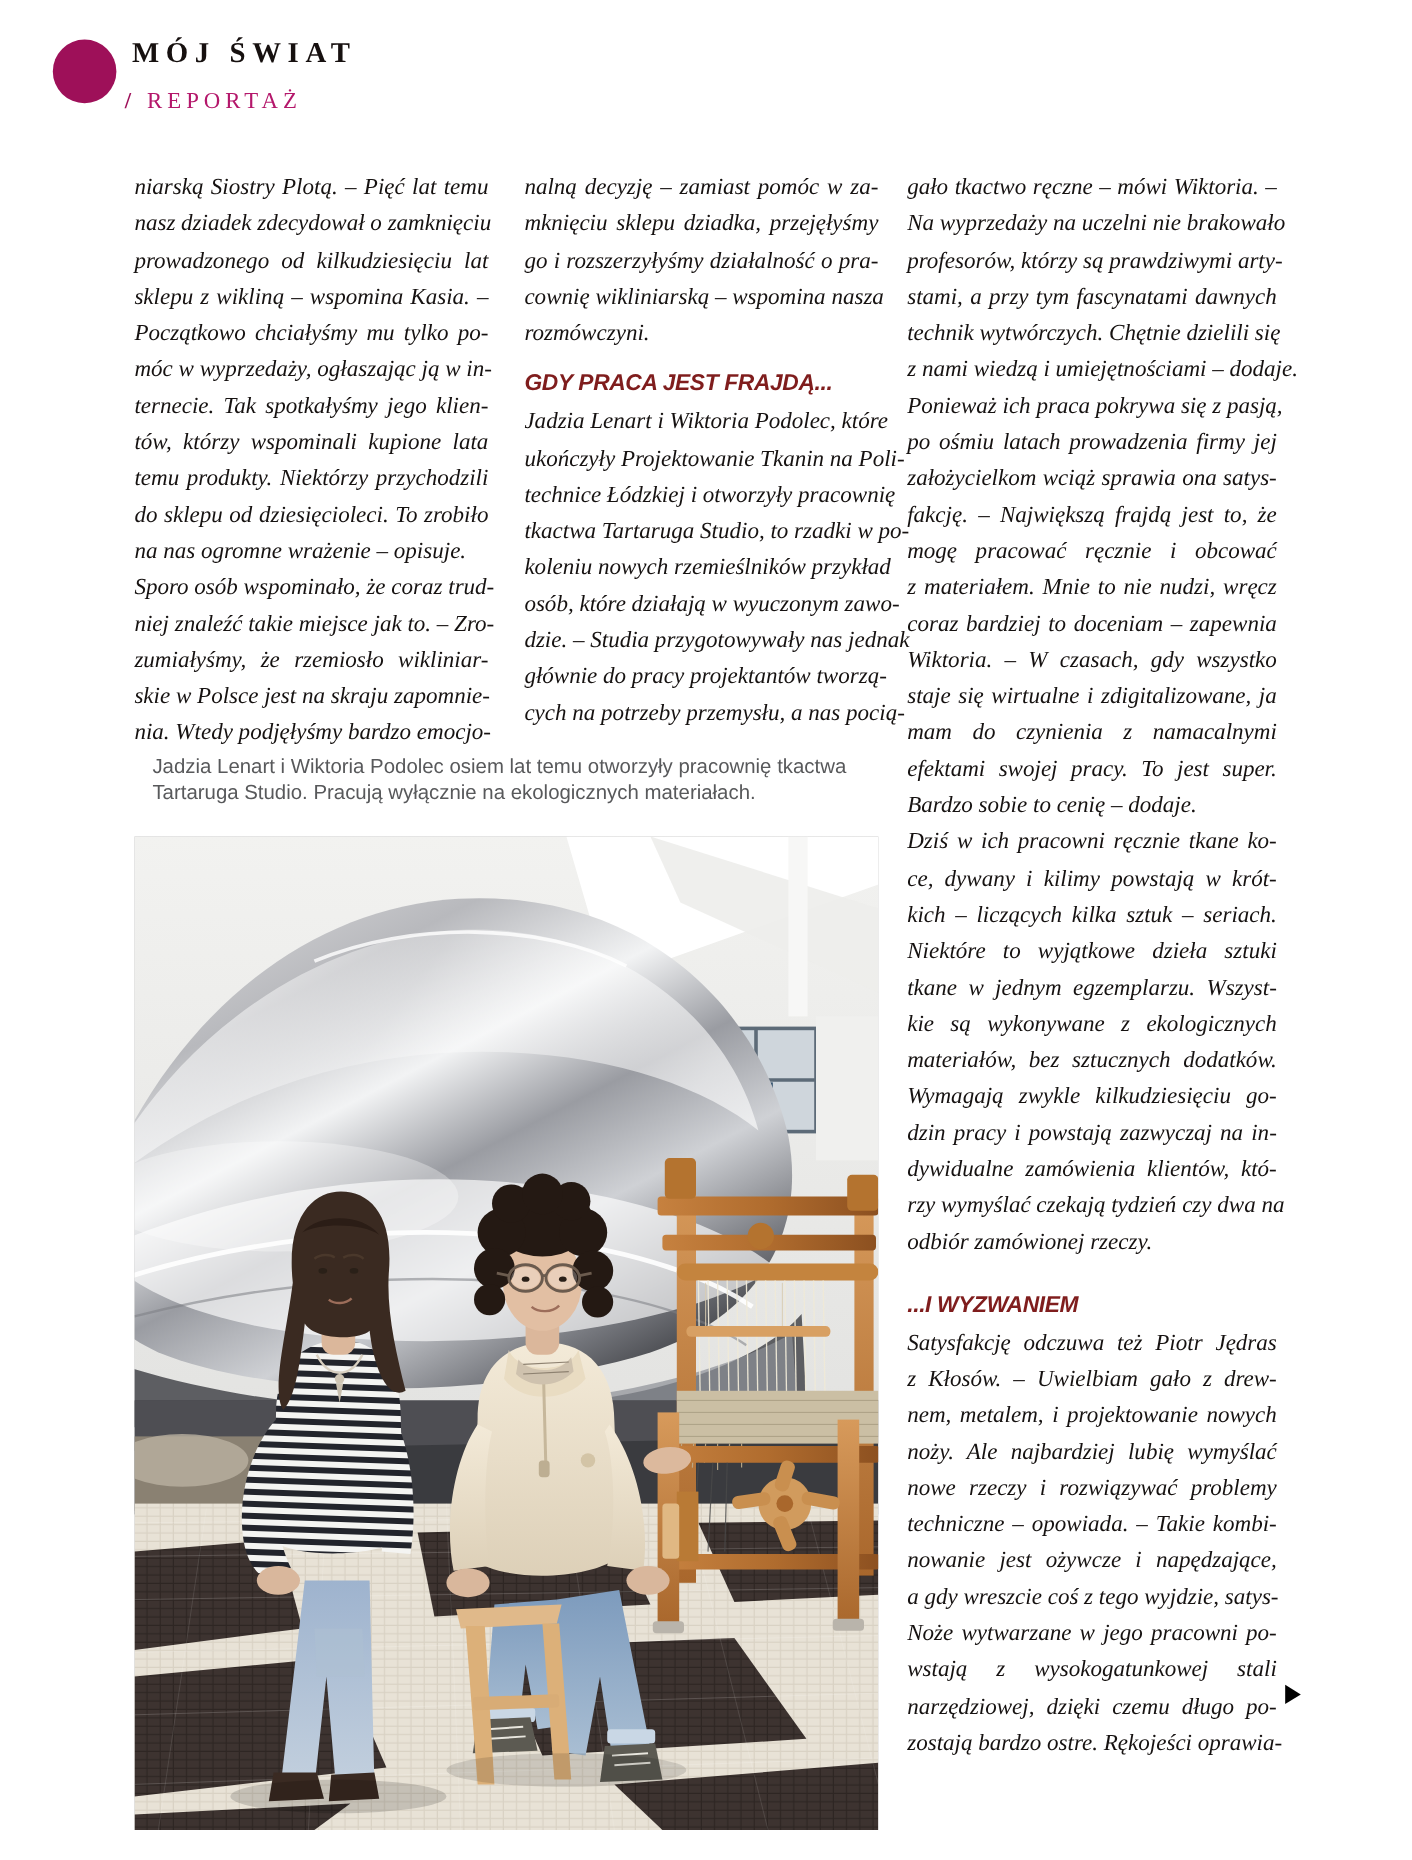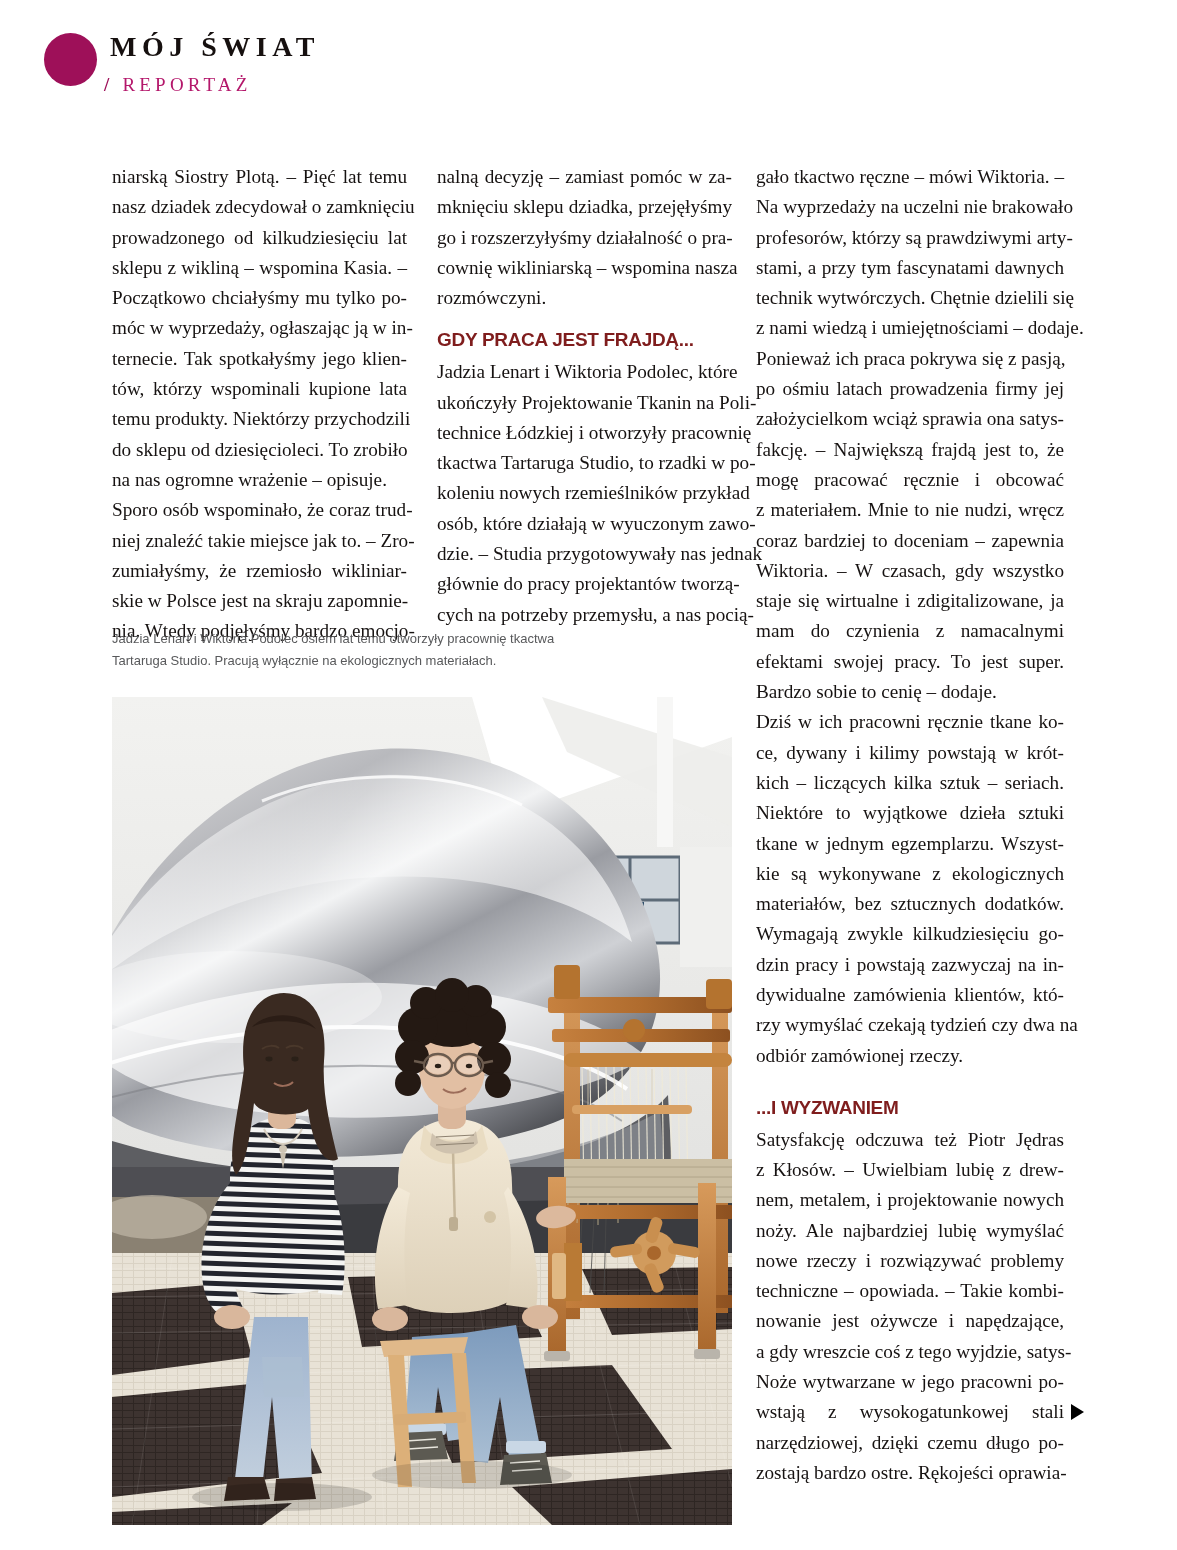--- a/index.html
+++ b/index.html
@@ -24,48 +24,49 @@
     position: absolute;
     left: 44px; top: 33px;
     width: 53px; height: 53px;
     border-radius: 50%;
     background: #9E1059;
   }
   .mast-title {
     position: absolute;
     left: 110px; top: 33px;
     font-family: "Liberation Serif", serif;
-    font-size: 28px;
+    font-size: 24px;
     font-weight: bold;
     letter-spacing: 5.5px;
     color: #16100f;
     line-height: 1;
   }
   .mast-sub {
     position: absolute;
     left: 104px; top: 75px;
     font-family: "Liberation Serif", serif;
     font-size: 19px;
     letter-spacing: 4.2px;
     line-height: 1;
     white-space: nowrap;
   }
   .mast-slash { color: #9E1059; font-weight: bold; }
   .mast-sub-label { color: #B4176B; }
 
   
   .col {
     position: absolute;
-    top: 162px;
+    top: 142px;
     width: 295px;
     font-family: "Liberation Serif", serif;
     font-size: 19.2px;
     line-height: 30.3px;
     color: #161211;
     text-align: justify;
+    font-style: italic;
   }
   .col p { margin: 0; }
 
   #col1 { left: 112px; }
   #col2 { left: 437px; }
   #col3 { left: 756px; width: 308px; }
 
   
   .jline {
     display: block;
@@ -86,24 +87,24 @@
     color: #7f1d1d;
     text-align: left;
     margin: 16px 0 5px 0;
     line-height: 1.2;
   }
   .sec-head.spaced { margin-top: 26px; }
 
   
   .caption {
     position: absolute;
-    left: 112px; top: 628px;
+    left: 127px; top: 628px;
     width: 600px;
     font-family: "Liberation Sans", sans-serif;
-    font-size: 13px;
+    font-size: 17px;
     line-height: 22px;
     color: #58595B;
   }
 
   
   .photo {
     position: absolute;
     left: 112px; top: 697px;
     width: 620px; height: 828px;
     overflow: hidden;
@@ -209,21 +210,21 @@
     <span class="jline">dzin pracy i powstają zazwyczaj na in-</span>
     <span class="jline">dywidualne zamówienia klientów, któ-</span>
     <span class="jline">rzy wymyślać czekają tydzień czy dwa na</span>
     <span class="jline last">odbiór zamówionej rzeczy.</span>
   </p>
 
   <div class="sec-head spaced">...I WYZWANIEM</div>
 
   <p>
     <span class="jline">Satysfakcję odczuwa też Piotr Jędras</span>
-    <span class="jline">z Kłosów. – Uwielbiam lubię z drew-</span>
+    <span class="jline">z Kłosów. – Uwielbiam gało z drew-</span>
     <span class="jline">nem, metalem, i projektowanie nowych</span>
     <span class="jline">noży. Ale najbardziej lubię wymyślać</span>
     <span class="jline">nowe rzeczy i rozwiązywać problemy</span>
     <span class="jline">techniczne – opowiada. – Takie kombi-</span>
     <span class="jline">nowanie jest ożywcze i napędzające,</span>
     <span class="jline">a gdy wreszcie coś z tego wyjdzie, satys-</span>
     <span class="jline">Noże wytwarzane w jego pracowni po-</span>
     <span class="jline">wstają z wysokogatunkowej stali</span>
     <span class="jline">narzędziowej, dzięki czemu długo po-</span>
     <span class="jline">zostają bardzo ostre. Rękojeści oprawia-</span>

